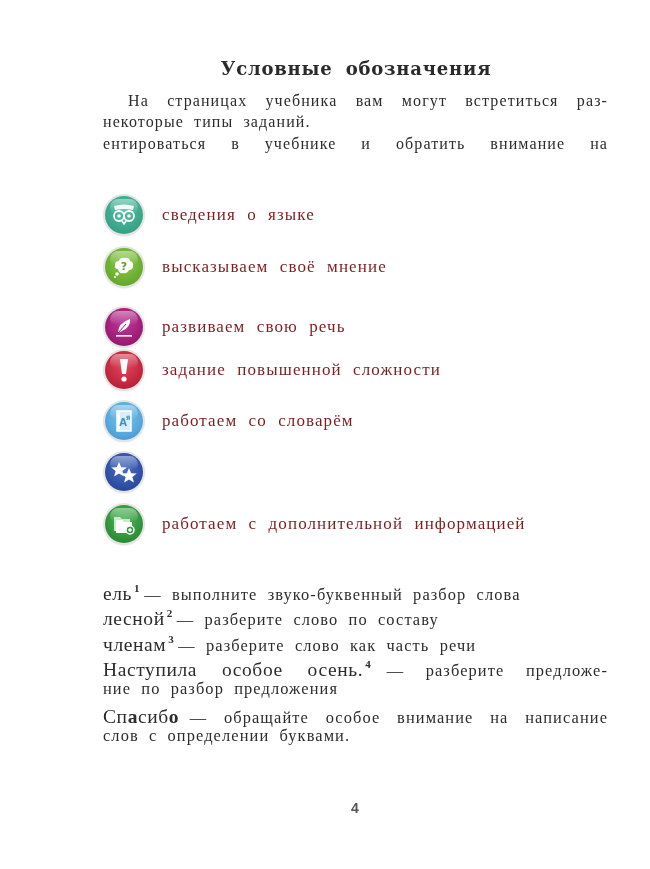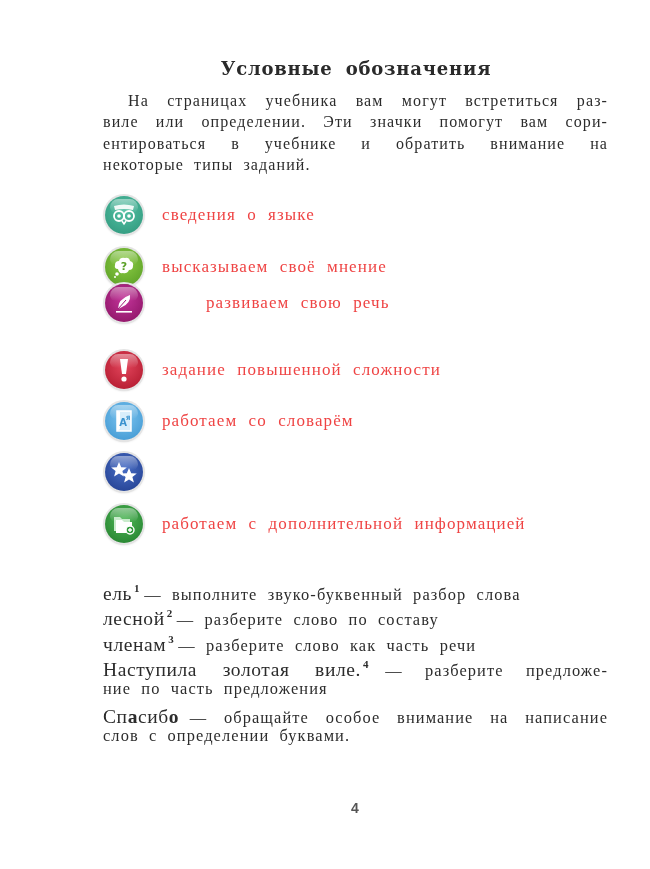--- a/index.html
+++ b/index.html
@@ -89,21 +89,21 @@
       background: linear-gradient(to bottom, rgba(255,255,255,0.45), rgba(255,255,255,0));
       pointer-events: none;
     }
     .icon svg { position: relative; z-index: 1; }
     .legend-label {
       margin-left: 19px;
       font-family: "Liberation Serif", serif;
       font-size: 17px;
       letter-spacing: 1.1px;
       word-spacing: 6px;
-      color: #ef4444;
+      color: #7f1d1d;
       white-space: nowrap;
     }
 
     .examples {
       position: absolute;
       top: 582px;
       left: 103px;
       width: 505px;
       font-family: "Liberation Serif", serif;
       color: #2c2c2c;
@@ -165,23 +165,22 @@
   </style>
 </head>
 <body>
 
 <div class="page">
 
   <div class="title">Условные обозначения</div>
 
   <div class="intro">
     <span class="line first">На страницах учебника вам могут встретиться раз-</span>
-    <span class="line">виле или определении. Эти значки помогут вам сори-</span>
+    <span class="line last">некоторые типы заданий.</span>
     <span class="line">ентироваться в учебнике и обратить внимание на</span>
-    <span class="line last">некоторые типы заданий.</span>
   </div>
 
   <div class="legend">
 
     <div class="legend-item" style="top:0px;">
       <div class="icon" style="background: radial-gradient(circle at 50% 40%, #52c1a4, #2e9479);">
         <svg width="26" height="22" viewBox="0 0 26 22">
           <path d="M3 2 Q13 -1 23 2 L22 6 Q13 4 4 6 Z" fill="#ffffff" opacity="0.9"></path>
           <circle cx="8" cy="12" r="5" fill="none" stroke="#ffffff" stroke-width="1.8"></circle>
           <circle cx="18" cy="12" r="5" fill="none" stroke="#ffffff" stroke-width="1.8"></circle>
@@ -198,21 +197,21 @@
         <svg width="24" height="24" viewBox="0 0 24 24">
           <path d="M6 14 Q2 14 3 10 Q3 6 7 6 Q8 2 13 3 Q17 2 18 6 Q22 7 21 11 Q21 15 17 15 Q15 19 11 18 Q7 19 6 14 Z" fill="#ffffff"></path>
           <circle cx="5" cy="19" r="1.8" fill="#ffffff"></circle>
           <circle cx="3" cy="22" r="1" fill="#ffffff"></circle>
           <text x="12" y="15" text-anchor="middle" font-family="DejaVu Sans, sans-serif" font-size="11" font-weight="bold" fill="#5a9f25">?</text>
         </svg>
       </div>
       <span class="legend-label">высказываем своё мнение</span>
     </div>
 
-    <div class="legend-item" style="top:88px;gap:44px;">
+    <div class="legend-item" style="top:112px;">
       <div class="icon" style="background: radial-gradient(circle at 50% 40%, #c3359a, #86105f);">
         <svg width="22" height="22" viewBox="0 0 22 22">
           <path d="M5 17 Q5 7 17 3 Q18 11 9 15 Z" fill="#ffffff"></path>
           <path d="M5 17 L13 8" stroke="#a0197a" stroke-width="1"></path>
           <rect x="3" y="19" width="16" height="1.6" fill="#ffffff"></rect>
         </svg>
       </div>
       <span class="legend-label">развиваем свою речь</span>
     </div>
 
@@ -272,24 +271,24 @@
       <span class="ex-desc">— разберите слово по составу</span>
     </div>
 
     <div class="ex-line" style="top:51px;">
       <span class="ex-word"><span>членам</span><sup>3</sup></span>
       <span class="ex-desc">— разберите слово как часть речи</span>
     </div>
 
     <div class="ex-block" style="top:76px;">
       <span class="l1">
-        <span class="ex-word" style="word-spacing:8px;"><span>Наступила золотая виле.</span><sup>4</sup></span>
+        <span class="ex-word" style="word-spacing:8px;"><span>Наступила особое осень.</span><sup>4</sup></span>
         <span class="ex-desc">— разберите предложе-</span>
       </span>
-      <span class="l2">ние по часть предложения</span>
+      <span class="l2">ние по разбор предложения</span>
     </div>
 
     <div class="ex-block" style="top:124px;">
       <span class="l1">
         <span class="ex-word"><span>Сп</span><span class="bold-letter">а</span><span>сиб</span><span class="bold-letter">о</span></span>
         <span class="ex-desc">— обращайте особое внимание на написание</span>
       </span>
       <span class="l2">слов с определении буквами.</span>
     </div>
   </div>

